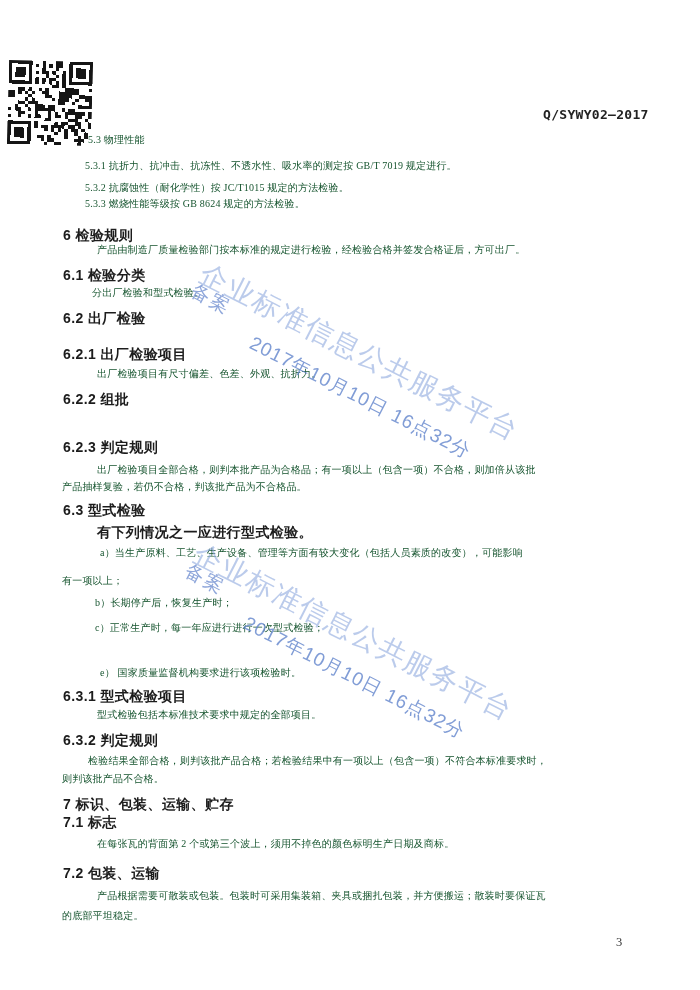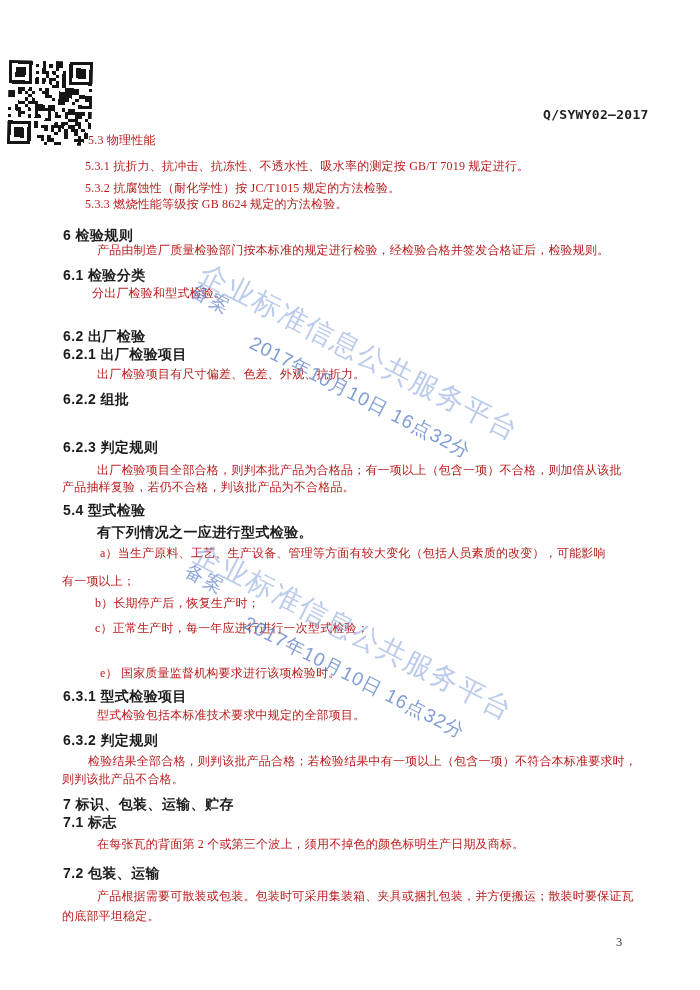--- a/index.html
+++ b/index.html
@@ -1,19 +1,19 @@
 <!DOCTYPE html>
 <html><head>
 <meta charset="utf-8">
 <style>
   html,body{margin:0;padding:0;background:#ffffff;}
   .page{position:relative;width:700px;height:990px;background:#ffffff;overflow:hidden;
         font-family:"Liberation Serif",serif;color:#2a2a2a;margin-top:24px;}
-  .ln{position:absolute;white-space:nowrap;font-size:12px;line-height:1.15;
-      letter-spacing:0.2px;color:#b91c1c;}
+  .ln{position:absolute;white-space:nowrap;font-size:10px;line-height:1.15;
+      letter-spacing:0.2px;color:#14532d;}
   .ln.h{font-family:"Liberation Sans",sans-serif;font-weight:700;font-size:14px;
         color:#1c1c1c;letter-spacing:0.4px;}
   .doc-code{position:absolute;top:83px;left:543px;font-family:"DejaVu Sans Mono",monospace;
         font-size:13px;font-weight:700;letter-spacing:0.3px;color:#222;white-space:nowrap;}
   .pageno{position:absolute;top:911px;left:616px;font-size:12.5px;color:#333;}
   .qr{position:absolute;left:8px;top:37px;width:84px;height:84px;fill:#151515;
       transform:rotate(1.5deg);}
   .stamp{position:absolute;transform-origin:0 0;transform:rotate(27deg);pointer-events:none;}
   .stamp .wm-big{position:absolute;left:0;top:0;white-space:nowrap;
         font-family:"Liberation Sans",sans-serif;font-size:28px;letter-spacing:1.5px;
@@ -319,36 +319,36 @@
     </svg>
 
   <div class="doc-code">Q/SYWY02—2017</div>
 
   <div class="ln" style="top:110px;left:88px">5.3  物理性能</div>
   <div class="ln" style="top:136px;left:85px">5.3.1 抗折力、抗冲击、抗冻性、不透水性、吸水率的测定按 GB/T 7019 规定进行。</div>
   <div class="ln" style="top:158px;left:85px">5.3.2  抗腐蚀性（耐化学性）按 JC/T1015 规定的方法检验。</div>
   <div class="ln" style="top:174px;left:85px">5.3.3  燃烧性能等级按 GB 8624 规定的方法检验。</div>
 
   <div class="ln h" style="top:203px;left:63px">6  检验规则</div>
-  <div class="ln" style="top:220px;left:97px">产品由制造厂质量检验部门按本标准的规定进行检验，经检验合格并签发合格证后，检验规则。</div>
+  <div class="ln" style="top:220px;left:97px">产品由制造厂质量检验部门按本标准的规定进行检验，经检验合格并签发合格证后，方可出厂。</div>
 
   <div class="ln h" style="top:243px;left:63px">6.1  检验分类</div>
   <div class="ln" style="top:263px;left:92px">分出厂检验和型式检验。</div>
 
-  <div class="ln h" style="top:304px;left:63px">6.2 出厂检验</div>
+  <div class="ln h" style="top:286px;left:63px">6.2 出厂检验</div>
   <div class="ln h" style="top:322px;left:63px">6.2.1  出厂检验项目</div>
   <div class="ln" style="top:344px;left:97px">出厂检验项目有尺寸偏差、色差、外观、抗折力。</div>
 
   <div class="ln h" style="top:367px;left:63px">6.2.2 组批</div>
 
   <div class="ln h" style="top:415px;left:63px">6.2.3  判定规则</div>
   <div class="ln" style="top:457px;left:62px">产品抽样复验，若仍不合格，判该批产品为不合格品。</div>
   <div class="ln" style="top:440px;left:97px">出厂检验项目全部合格，则判本批产品为合格品；有一项以上（包含一项）不合格，则加倍从该批</div>
 
-  <div class="ln h" style="top:478px;left:63px">5.4  型式检验</div>
+  <div class="ln h" style="top:478px;left:63px">6.3  型式检验</div>
   <div class="ln" style="top:523px;left:100px">a）当生产原料、工艺、生产设备、管理等方面有较大变化（包括人员素质的改变），可能影响</div>
   <div class="ln h" style="top:500px;left:97px">有下列情况之一应进行型式检验。</div>
   <div class="ln" style="top:551px;left:62px">有一项以上；</div>
   <div class="ln" style="top:573px;left:95px">b）长期停产后，恢复生产时；</div>
   <div class="ln" style="top:598px;left:95px">c）正常生产时，每一年应进行进行一次型式检验；</div>
   <div class="ln" style="top:643px;left:100px">e） 国家质量监督机构要求进行该项检验时。</div>
 
   <div class="ln h" style="top:664px;left:63px">6.3.1 型式检验项目</div>
   <div class="ln" style="top:685px;left:97px">型式检验包括本标准技术要求中规定的全部项目。</div>
 

